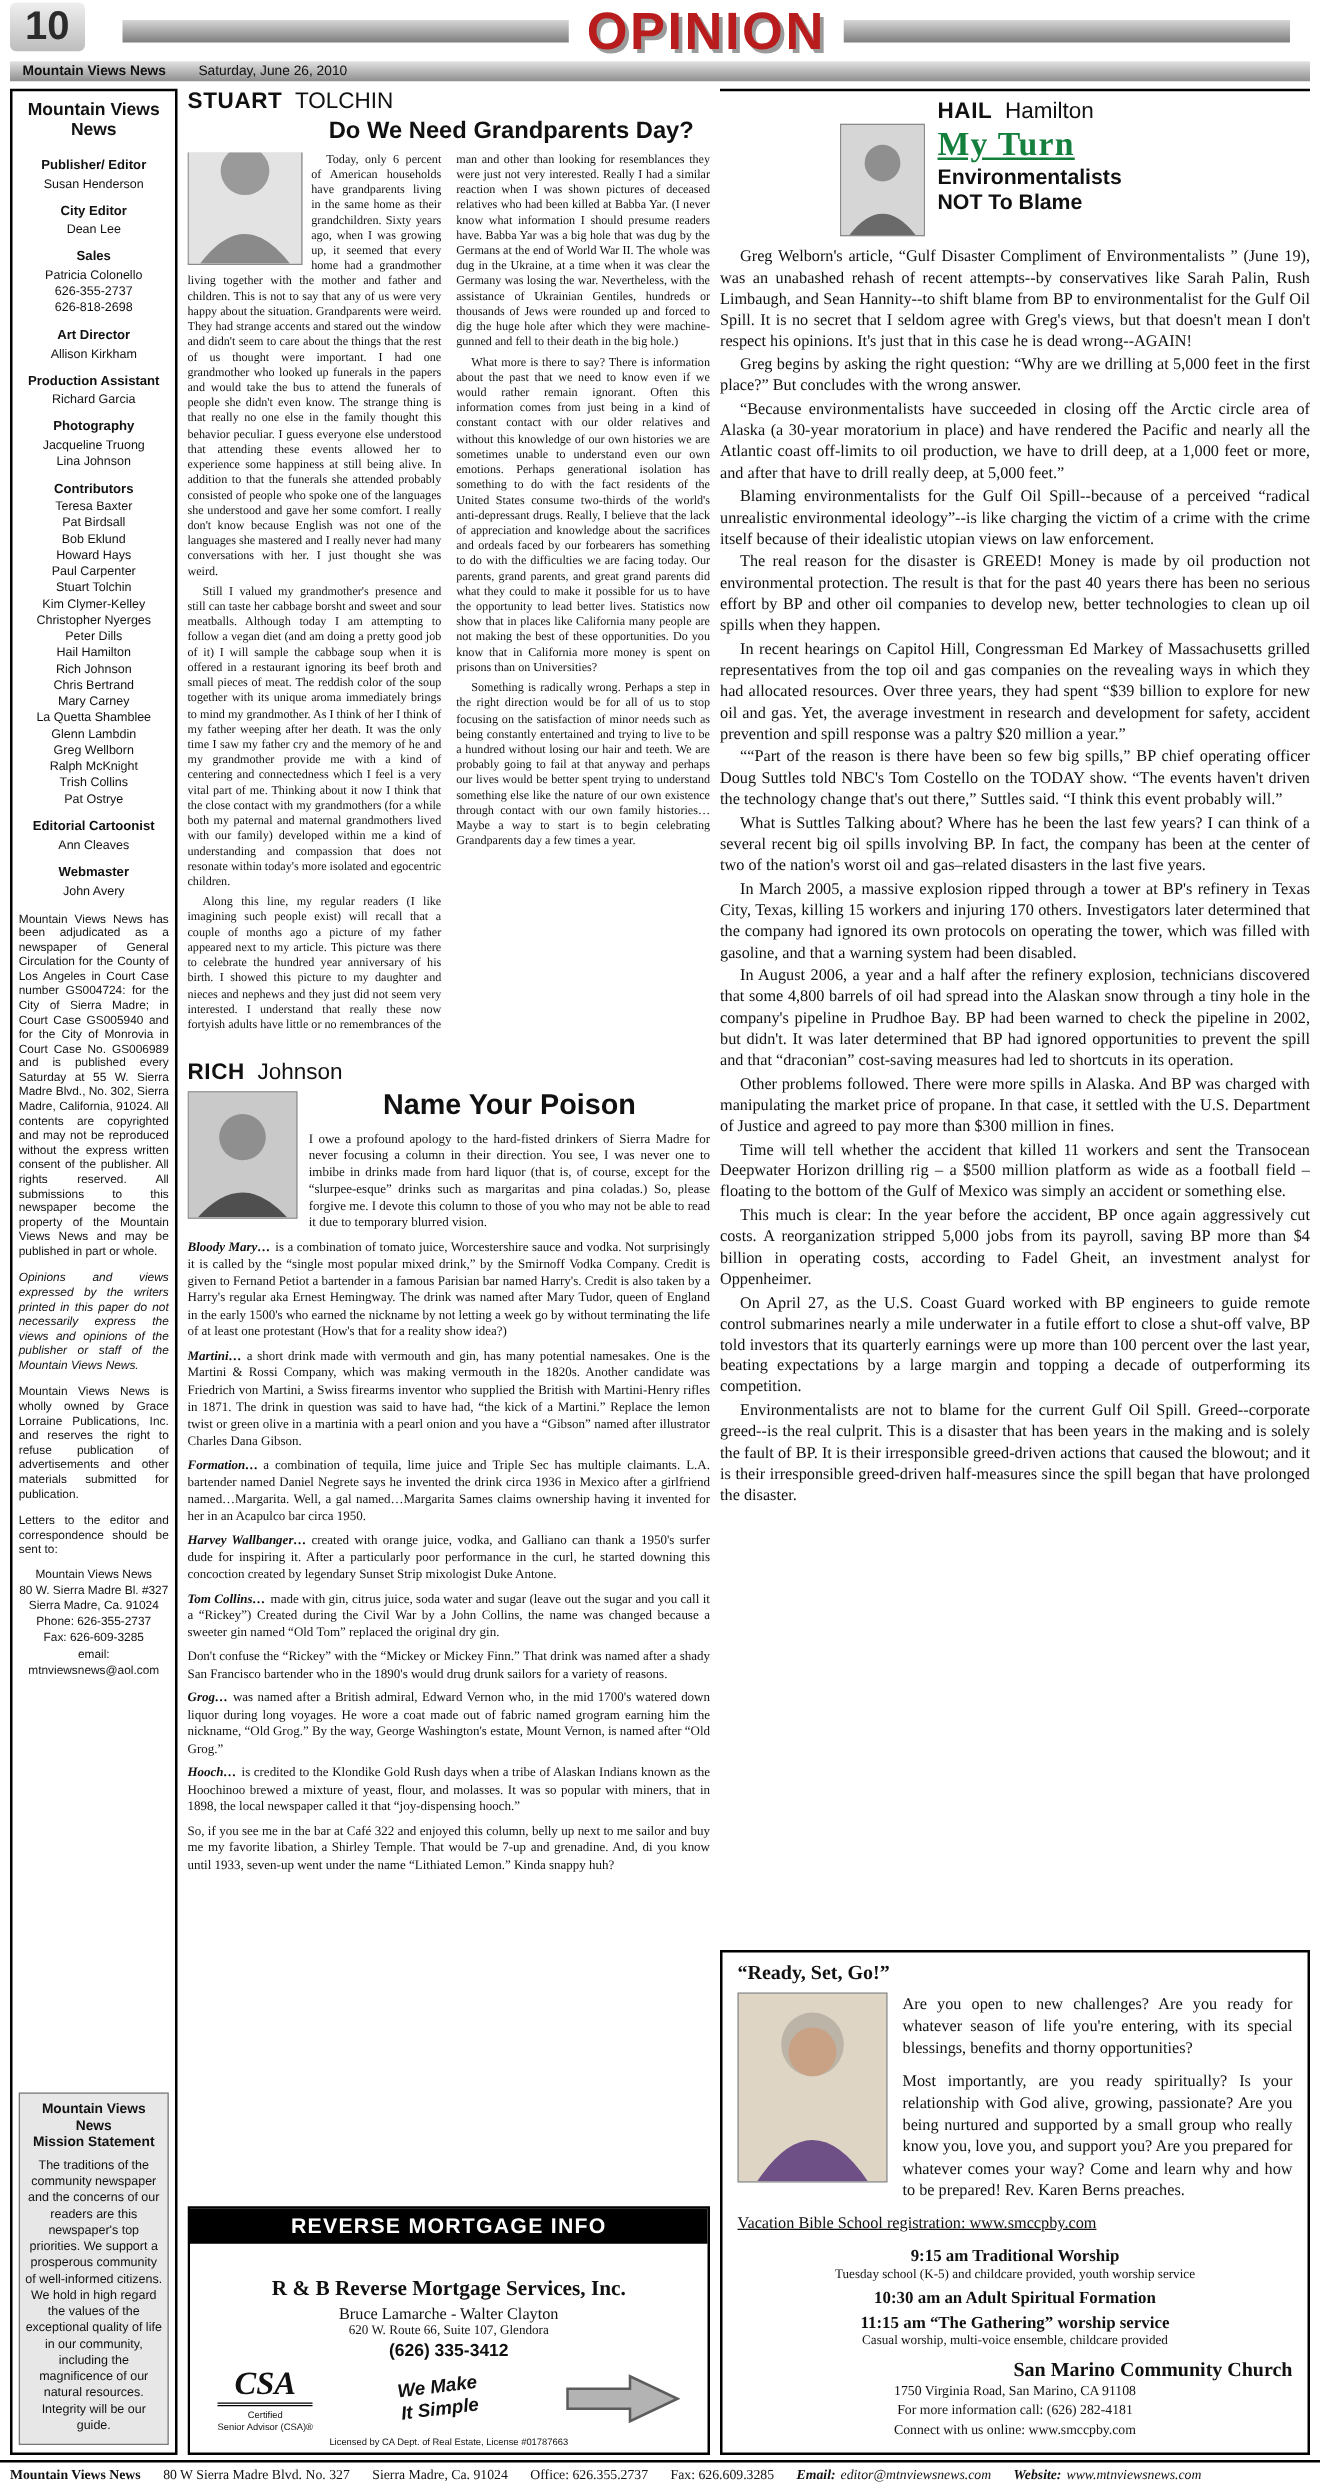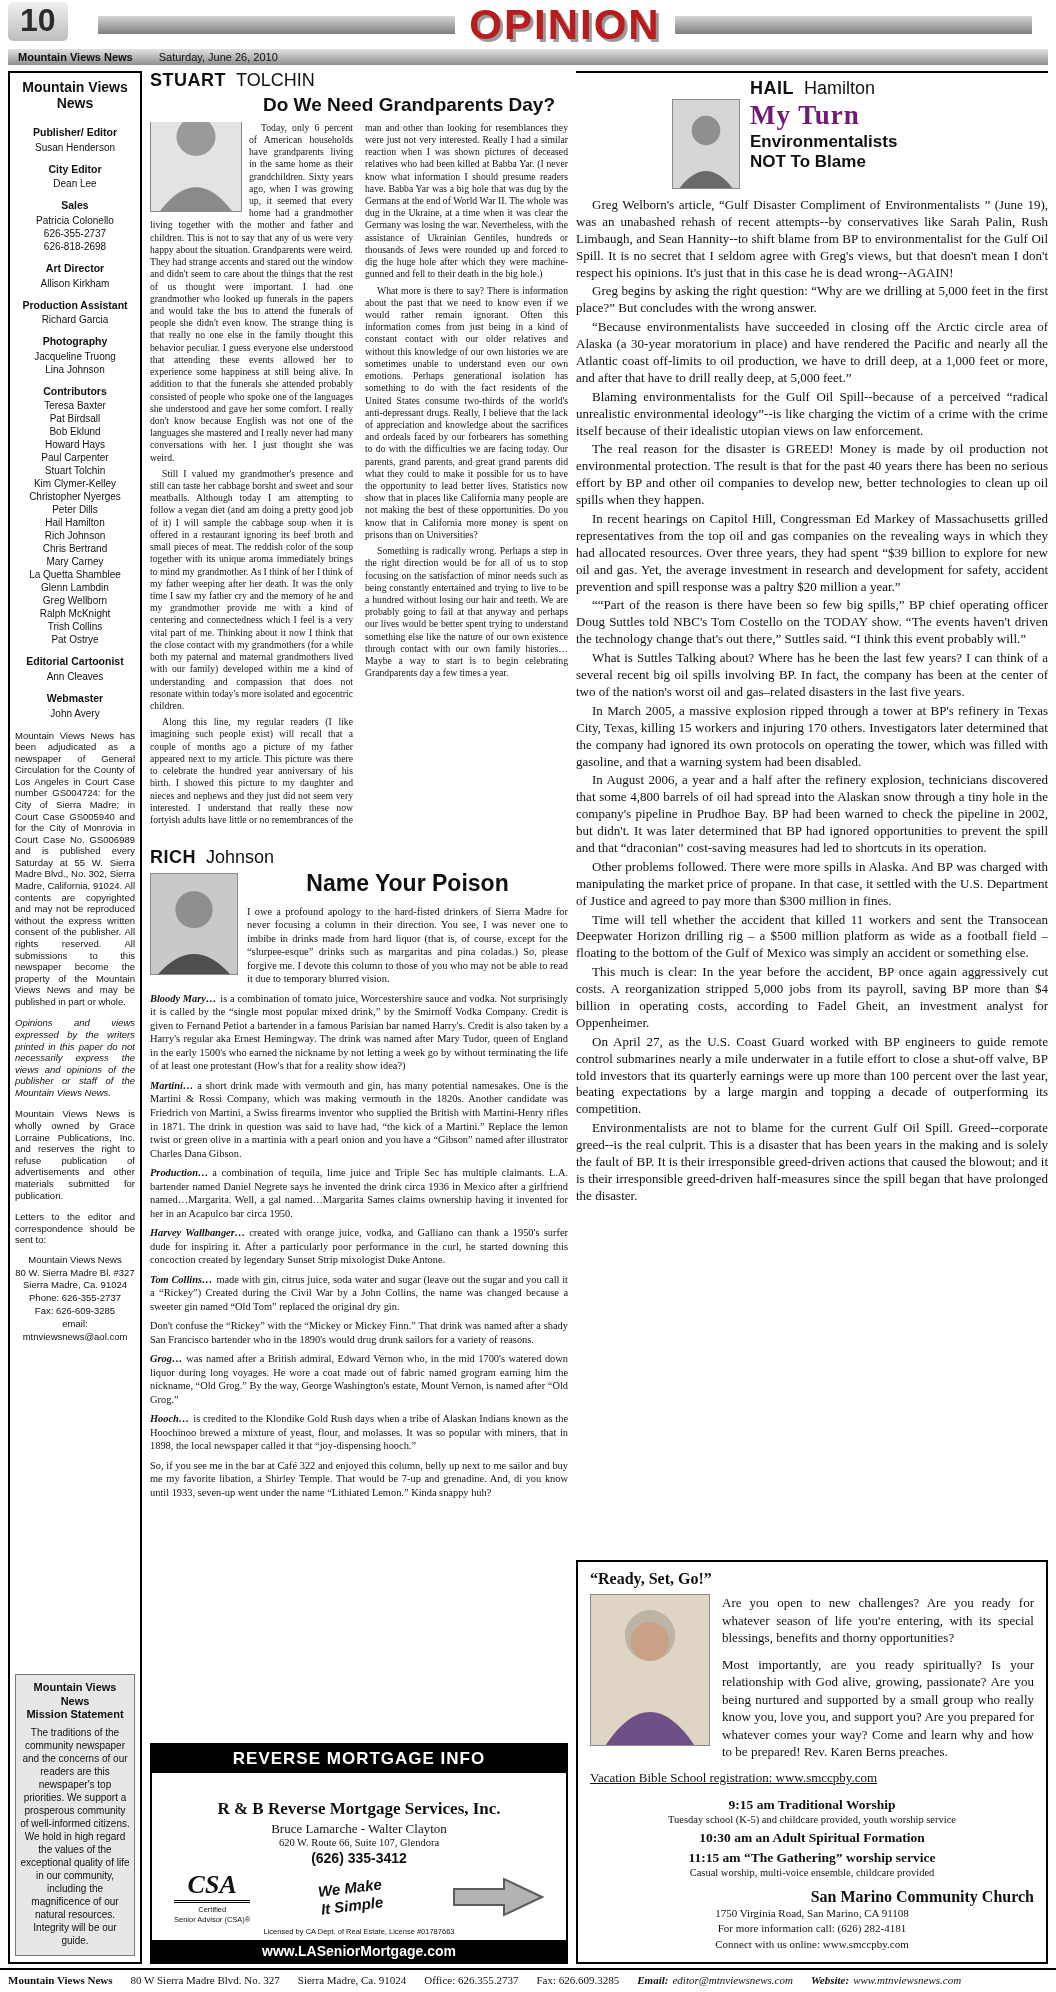--- a/index.html
+++ b/index.html
@@ -65,21 +65,21 @@
   .csa-label { font: 7.5px/1.25 "Liberation Sans", sans-serif; white-space: pre-line; margin-top: 2px; }
   .slogan { font: italic bold 15px/1.2 "Liberation Sans", sans-serif; transform: rotate(-7deg); white-space: pre-line; text-align: center; }
   .arrow svg { width: 92px; height: 42px; display: block; }
   .mort-license { font: 7.5px "Liberation Sans", sans-serif; text-align: center; padding: 3px 0 2px; }
   .mort-footer { background: #000; color: #fff; text-align: center; font: bold 14px "Liberation Sans", sans-serif; padding: 3px 0; }
 
   
   .col-right { flex: 1; border-top: 2px solid #000; padding-top: 4px; display: flex; flex-direction: column; overflow: hidden; }
   .ham-header { display: flex; gap: 10px; margin: 2px 0 8px 96px; align-items: flex-start; }
   .ham-photo { width: 68px; height: 90px; margin-top: 20px; flex: 0 0 auto; }
-  .my-turn { font: bold 27px/1.05 "Liberation Serif", serif; color: #701a75; letter-spacing: 1px; margin: 2px 0; }
+  .my-turn { font: bold 27px/1.05 "Liberation Serif", serif; color: #15803d; letter-spacing: 1px; margin: 2px 0; text-decoration: underline; }
   .ham-headline { font: bold 17px/1.15 "Liberation Sans", sans-serif; white-space: pre-line; margin-top: 3px; }
   .hp { font: 13px/1.3 "Liberation Serif", serif; text-align: justify; text-indent: 16px; margin-bottom: 2px; }
 
   
   .church-ad { margin-top: auto; border: 2px solid #000; padding: 8px 12px 10px; }
   .church-title { font: bold 16px "Liberation Serif", serif; margin-bottom: 6px; }
   .church-photo { float: left; width: 120px; height: 152px; margin: 0 12px 6px 0; }
   .cp { font: 13px/1.35 "Liberation Serif", serif; text-align: justify; margin-bottom: 9px; }
   .vbs { clear: both; font: 13px "Liberation Serif", serif; margin: 4px 0 10px; text-decoration: underline; cursor: pointer; }
   .sched { clear: both; }
@@ -231,21 +231,21 @@
               <rect width="60" height="70" fill="#c9c9c9"></rect>
               <circle cx="30" cy="25" r="13" fill="#8f8f8f"></circle>
               <path d="M5 70 Q30 42 55 70 Z" fill="#4f4f4f"></path>
             </svg>
           </div>
           <h1 class="jo-headline">Name Your Poison</h1>
           <div>
               <p class="jp"><i class="lead"></i><span>I owe a profound apology to the hard-fisted drinkers of Sierra Madre for never focusing a column in their direction. You see, I was never one to imbibe in drinks made from hard liquor (that is, of course, except for the “slurpee-esque” drinks such as margaritas and pina coladas.) So, please forgive me. I devote this column to those of you who may not be able to read it due to temporary blurred vision.</span></p>
               <p class="jp"><i class="lead">Bloody Mary…</i><span>is a combination of tomato juice, Worcestershire sauce and vodka. Not surprisingly it is called by the “single most popular mixed drink,” by the Smirnoff Vodka Company. Credit is given to Fernand Petiot a bartender in a famous Parisian bar named Harry's. Credit is also taken by a Harry's regular aka Ernest Hemingway. The drink was named after Mary Tudor, queen of England in the early 1500's who earned the nickname by not letting a week go by without terminating the life of at least one protestant (How's that for a reality show idea?)</span></p>
               <p class="jp"><i class="lead">Martini…</i><span>a short drink made with vermouth and gin, has many potential namesakes. One is the Martini &amp; Rossi Company, which was making vermouth in the 1820s. Another candidate was Friedrich von Martini, a Swiss firearms inventor who supplied the British with Martini-Henry rifles in 1871. The drink in question was said to have had, “the kick of a Martini.” Replace the lemon twist or green olive in a martinia with a pearl onion and you have a “Gibson” named after illustrator Charles Dana Gibson.</span></p>
-              <p class="jp"><i class="lead">Production…</i><span>a combination of tequila, lime juice and Triple Sec has multiple claimants. L.A. bartender named Daniel Negrete says he invented the drink circa 1936 in Mexico after a girlfriend named…Margarita. Well, a gal named…Margarita Sames claims ownership having it invented for her in an Acapulco bar circa 1950.</span></p>
+              <p class="jp"><i class="lead">Formation…</i><span>a combination of tequila, lime juice and Triple Sec has multiple claimants. L.A. bartender named Daniel Negrete says he invented the drink circa 1936 in Mexico after a girlfriend named…Margarita. Well, a gal named…Margarita Sames claims ownership having it invented for her in an Acapulco bar circa 1950.</span></p>
               <p class="jp"><i class="lead">Harvey Wallbanger…</i><span>created with orange juice, vodka, and Galliano can thank a 1950's surfer dude for inspiring it. After a particularly poor performance in the curl, he started downing this concoction created by legendary Sunset Strip mixologist Duke Antone.</span></p>
               <p class="jp"><i class="lead">Tom Collins…</i><span>made with gin, citrus juice, soda water and sugar (leave out the sugar and you call it a “Rickey”) Created during the Civil War by a John Collins, the name was changed because a sweeter gin named “Old Tom” replaced the original dry gin.</span></p>
               <p class="jp"><i class="lead"></i><span>Don't confuse the “Rickey” with the “Mickey or Mickey Finn.” That drink was named after a shady San Francisco bartender who in the 1890's would drug drunk sailors for a variety of reasons.</span></p>
               <p class="jp"><i class="lead">Grog…</i><span>was named after a British admiral, Edward Vernon who, in the mid 1700's watered down liquor during long voyages. He wore a coat made out of fabric named grogram earning him the nickname, “Old Grog.” By the way, George Washington's estate, Mount Vernon, is named after “Old Grog.”</span></p>
               <p class="jp"><i class="lead">Hooch…</i><span>is credited to the Klondike Gold Rush days when a tribe of Alaskan Indians known as the Hoochinoo brewed a mixture of yeast, flour, and molasses. It was so popular with miners, that in 1898, the local newspaper called it that “joy-dispensing hooch.”</span></p>
               <p class="jp"><i class="lead"></i><span>So, if you see me in the bar at Café 322 and enjoyed this column, belly up next to me sailor and buy me my favorite libation, a Shirley Temple. That would be 7-up and grenadine. And, di you know until 1933, seven-up went under the name “Lithiated Lemon.” Kinda snappy huh?</span></p>
             </div>
         </div>
       </section>
 
@@ -265,21 +265,20 @@
             <div class="slogan">We Make
 It Simple</div>
             <div class="arrow">
               <svg viewBox="0 0 92 42">
                 <polygon points="2,13 52,13 52,3 90,21 52,39 52,29 2,29" fill="#b3b3b3" stroke="#5c5c5c" stroke-width="2"></polygon>
               </svg>
             </div>
           </div>
           <div class="mort-license">Licensed by CA Dept. of Real Estate, License #01787663</div>
         </div>
-        <div class="mort-footer">www.LASeniorMortgage.com</div>
       </div>
 
     </div>
 
     <div class="col-right">
 
       <section class="art-hamilton">
         <div class="ham-header">
           <div class="photo ham-photo">
             <svg viewBox="0 0 60 78" preserveAspectRatio="none">

